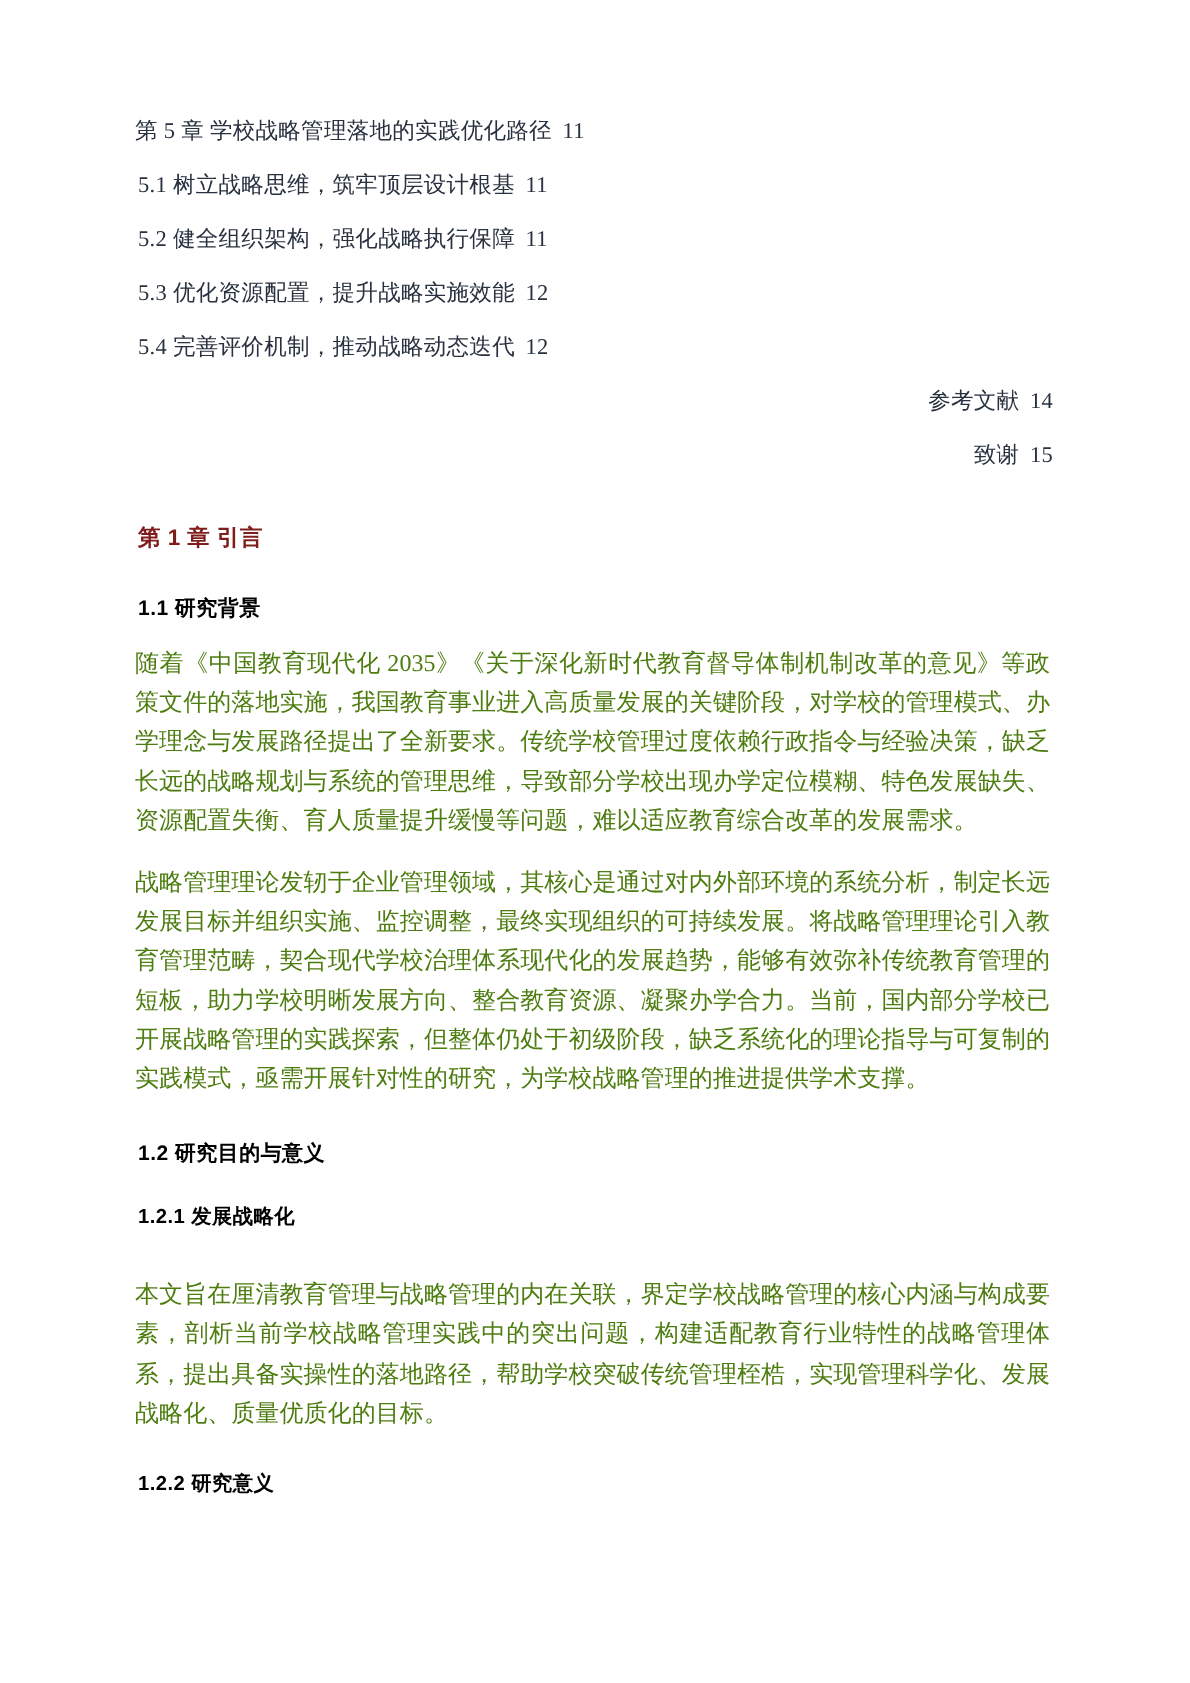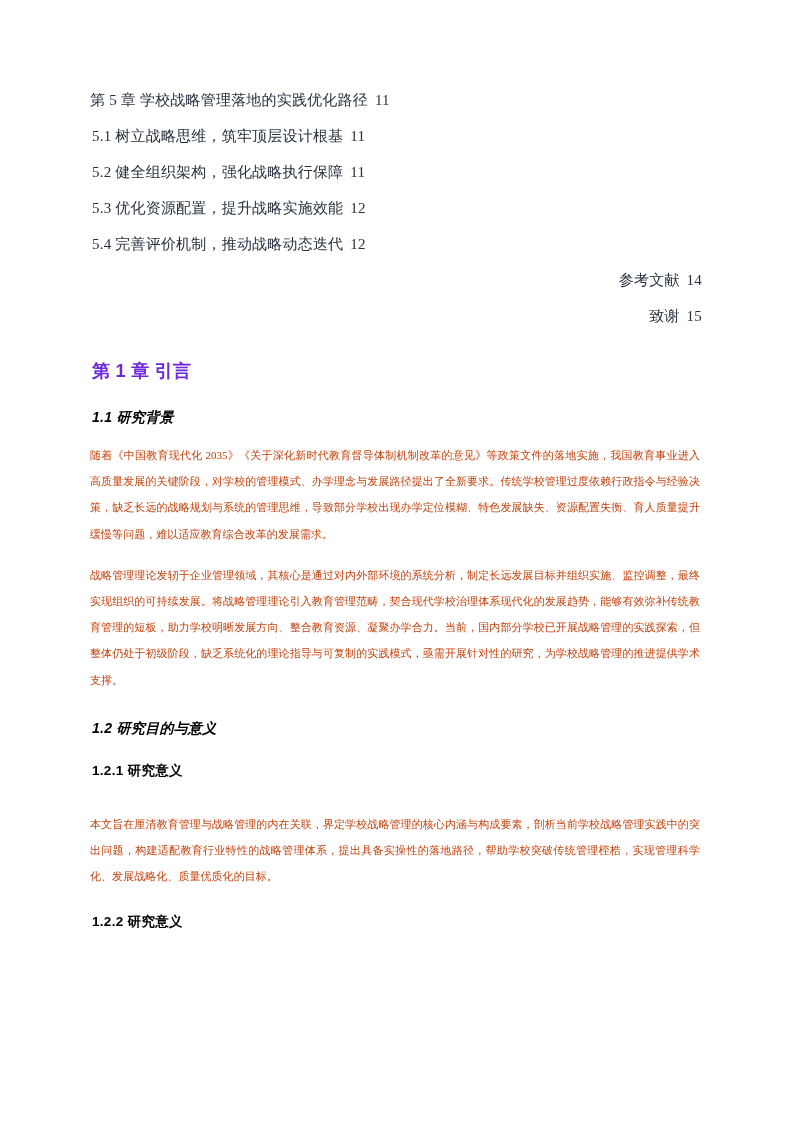--- a/index.html
+++ b/index.html
@@ -14,21 +14,21 @@
     position: relative;
     width: 793px;
     height: 1122px;
     background: #ffffff;
     box-sizing: border-box;
     overflow: hidden;
   }
   .content {
     position: absolute;
     left: 90px;
-    top: 82px;
+    top: 70px;
     width: 612px;
   }
 
   
   .toc {
     margin: 0;
     padding: 0;
   }
   .toc-entry {
     font-family: "Liberation Serif", "DejaVu Serif", serif;
@@ -43,53 +43,52 @@
   .toc-entry.level-back { padding-left: 6px; text-align: right; }
   .toc-entry .toc-label { }
   .toc-entry .toc-page {
     margin-left: 7px;
     font-family: "Liberation Serif", "DejaVu Serif", serif;
   }
 
   
   .h-chapter {
     font-family: "Liberation Sans", "DejaVu Sans", sans-serif;
-    font-size: 18px;
+    font-size: 15px;
     font-weight: bold;
-    color: #6d28d9;
+    color: #7f1d1d;
     margin: 26px 0 0 2px;
     line-height: 22px;
     letter-spacing: 0.3px;
   }
   .h-section {
     font-family: "Liberation Sans", "DejaVu Sans", sans-serif;
     font-size: 14px;
     font-weight: bold;
     color: #000000;
     margin: 25px 0 0 2px;
     line-height: 20px;
     letter-spacing: 0.3px;
-    font-style: italic;
   }
   .h-subsection {
     font-family: "Liberation Sans", "DejaVu Sans", sans-serif;
     font-size: 13.5px;
     font-weight: bold;
     color: #000000;
     margin: 23px 0 0 2px;
     line-height: 20px;
     letter-spacing: 0.3px;
   }
 
   
   .para {
     font-family: "Liberation Serif", "DejaVu Serif", serif;
-    font-size: 11px;
+    font-size: 16px;
     line-height: 26.2px;
-    color: #c2410c;
+    color: #4d7c0f;
     text-align: justify;
     text-justify: inter-character;
     margin: 15px 0 0 0;
     width: 610px;
     letter-spacing: 0.05px;
   }
   .para.tight { margin-top: 30px; }
 </style>
 </head>
 <body>
@@ -124,20 +123,20 @@
     <h1 class="h-chapter">第 1 章  引言</h1>
 
     <h2 class="h-section">1.1 研究背景</h2>
 
     <p class="para">随着《中国教育现代化 2035》《关于深化新时代教育督导体制机制改革的意见》等政策文件的落地实施，我国教育事业进入高质量发展的关键阶段，对学校的管理模式、办学理念与发展路径提出了全新要求。传统学校管理过度依赖行政指令与经验决策，缺乏长远的战略规划与系统的管理思维，导致部分学校出现办学定位模糊、特色发展缺失、资源配置失衡、育人质量提升缓慢等问题，难以适应教育综合改革的发展需求。</p>
 
     <p class="para">战略管理理论发轫于企业管理领域，其核心是通过对内外部环境的系统分析，制定长远发展目标并组织实施、监控调整，最终实现组织的可持续发展。将战略管理理论引入教育管理范畴，契合现代学校治理体系现代化的发展趋势，能够有效弥补传统教育管理的短板，助力学校明晰发展方向、整合教育资源、凝聚办学合力。当前，国内部分学校已开展战略管理的实践探索，但整体仍处于初级阶段，缺乏系统化的理论指导与可复制的实践模式，亟需开展针对性的研究，为学校战略管理的推进提供学术支撑。</p>
 
     <h2 class="h-section">1.2 研究目的与意义</h2>
 
-    <h3 class="h-subsection">1.2.1 研究意义</h3>
+    <h3 class="h-subsection">1.2.1 发展战略化</h3>
 
     <p class="para tight">本文旨在厘清教育管理与战略管理的内在关联，界定学校战略管理的核心内涵与构成要素，剖析当前学校战略管理实践中的突出问题，构建适配教育行业特性的战略管理体系，提出具备实操性的落地路径，帮助学校突破传统管理桎梏，实现管理科学化、发展战略化、质量优质化的目标。</p>
 
     <h3 class="h-subsection">1.2.2 研究意义</h3>
 
   </div>
 </div>
 
 </body></html>

